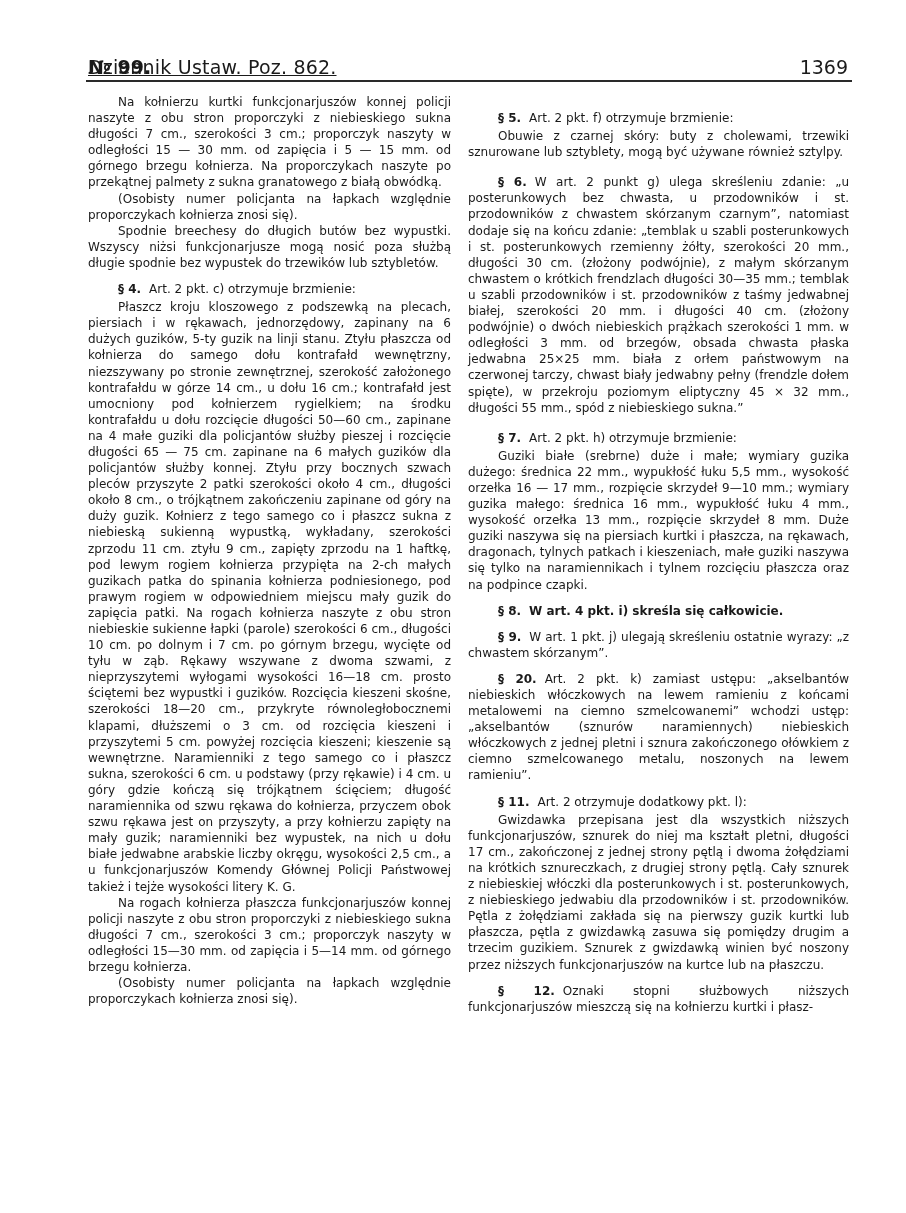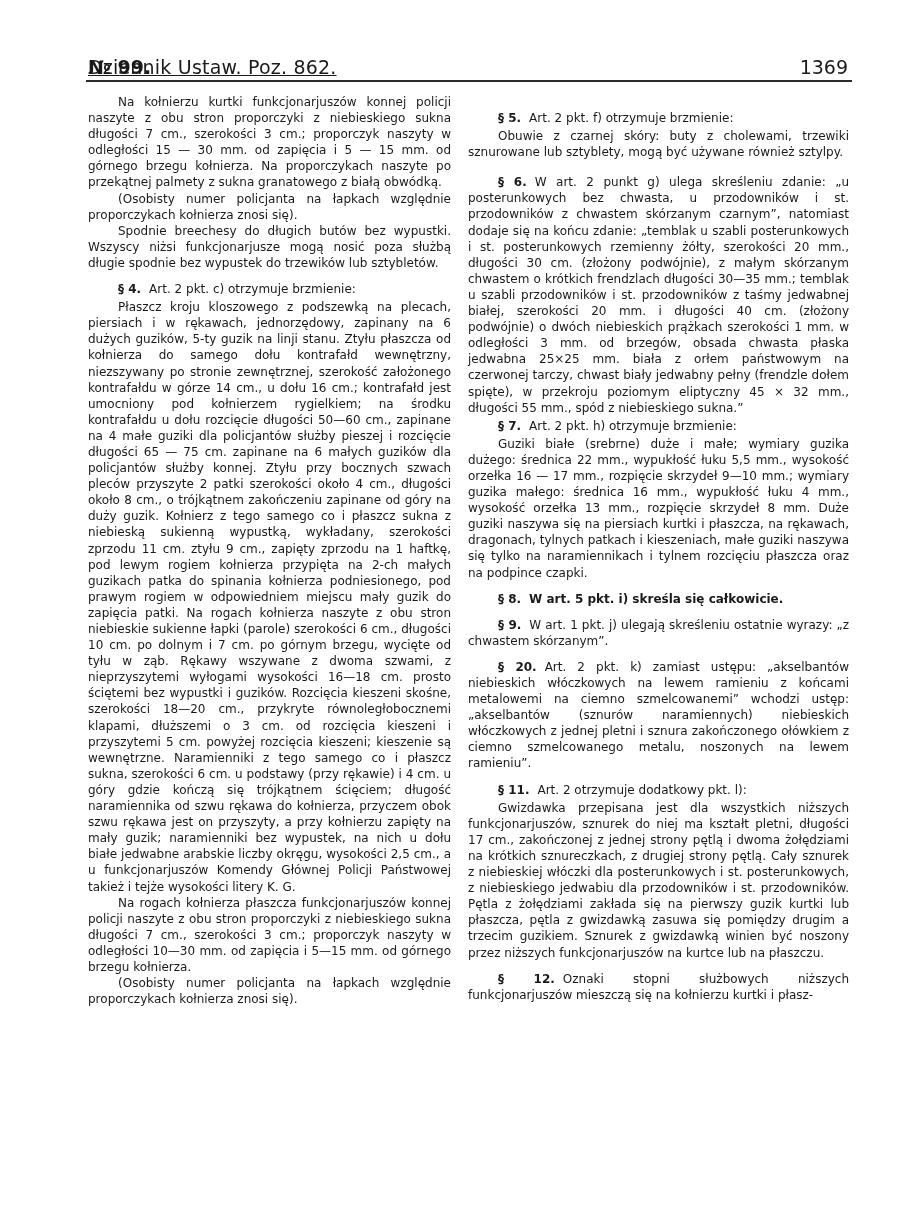--- a/index.html
+++ b/index.html
@@ -36,34 +36,34 @@
   <div class="rule"></div>
 
   <div class="col left">
     <p class="p">Na kołnierzu kurtki funkcjonarjuszów konnej policji naszyte z obu stron proporczyki z niebieskiego sukna długości 7 cm., szerokości 3 cm.; proporczyk naszyty w odległości 15 — 30 mm. od zapięcia i 5 — 15 mm. od górnego brzegu kołnierza. Na proporczykach naszyte po przekątnej palmety z sukna granatowego z białą obwódką.</p>
     <p class="p">(Osobisty numer policjanta na łapkach względnie proporczykach kołnierza znosi się).</p>
 
     <p class="p">Spodnie breechesy do długich butów bez wypustki. Wszyscy niżsi funkcjonarjusze mogą nosić poza służbą długie spodnie bez wypustek do trzewików lub sztybletów.</p>
 
     <p class="sec"><span class="num">§ 4.</span><span>Art. 2 pkt. c) otrzymuje brzmienie:</span></p>
     <p class="p">Płaszcz kroju kloszowego z podszewką na plecach, piersiach i w rękawach, jednorzędowy, zapinany na 6 dużych guzików, 5-ty guzik na linji stanu. Ztyłu płaszcza od kołnierza do samego dołu kontrafałd wewnętrzny, niezszywany po stronie zewnętrznej, szerokość założonego kontrafałdu w górze 14 cm., u dołu 16 cm.; kontrafałd jest umocniony pod kołnierzem rygielkiem; na środku kontrafałdu u dołu rozcięcie długości 50—60 cm., zapinane na 4 małe guziki dla policjantów służby pieszej i rozcięcie długości 65 — 75 cm. zapinane na 6 małych guzików dla policjantów służby konnej. Ztyłu przy bocznych szwach pleców przyszyte 2 patki szerokości około 4 cm., długości około 8 cm., o trójkątnem zakończeniu zapinane od góry na duży guzik. Kołnierz z tego samego co i płaszcz sukna z niebieską sukienną wypustką, wykładany, szerokości zprzodu 11 cm. ztyłu 9 cm., zapięty zprzodu na 1 haftkę, pod lewym rogiem kołnierza przypięta na 2-ch małych guzikach patka do spinania kołnierza podniesionego, pod prawym rogiem w odpowiedniem miejscu mały guzik do zapięcia patki. Na rogach kołnierza naszyte z obu stron niebieskie sukienne łapki (parole) szerokości 6 cm., długości 10 cm. po dolnym i 7 cm. po górnym brzegu, wycięte od tyłu w ząb. Rękawy wszywane z dwoma szwami, z nieprzyszytemi wyłogami wysokości 16—18 cm. prosto ściętemi bez wypustki i guzików. Rozcięcia kieszeni skośne, szerokości 18—20 cm., przykryte równoległobocznemi klapami, dłuższemi o 3 cm. od rozcięcia kieszeni i przyszytemi 5 cm. powyżej rozcięcia kieszeni; kieszenie są wewnętrzne. Naramienniki z tego samego co i płaszcz sukna, szerokości 6 cm. u podstawy (przy rękawie) i 4 cm. u góry gdzie kończą się trójkątnem ścięciem; długość naramiennika od szwu rękawa do kołnierza, przyczem obok szwu rękawa jest on przyszyty, a przy kołnierzu zapięty na mały guzik; naramienniki bez wypustek, na nich u dołu białe jedwabne arabskie liczby okręgu, wysokości 2,5 cm., a u funkcjonarjuszów Komendy Głównej Policji Państwowej takież i tejże wysokości litery K. G.</p>
-    <p class="p">Na rogach kołnierza płaszcza funkcjonarjuszów konnej policji naszyte z obu stron proporczyki z niebieskiego sukna długości 7 cm., szerokości 3 cm.; proporczyk naszyty w odległości 10—30 mm. od zapięcia i 5—15 mm. od górnego brzegu kołnierza.</p>
+    <p class="p">Na rogach kołnierza płaszcza funkcjonarjuszów konnej policji naszyte z obu stron proporczyki z niebieskiego sukna długości 7 cm., szerokości 3 cm.; proporczyk naszyty w odległości 15—30 mm. od zapięcia i 5—14 mm. od górnego brzegu kołnierza.</p>
     <p class="p">(Osobisty numer policjanta na łapkach względnie proporczykach kołnierza znosi się).</p>
   </div>
 
   <div class="col right">
     <p class="sec"><span class="num">§ 5.</span><span>Art. 2 pkt. f) otrzymuje brzmienie:</span></p>
     <p class="p">Obuwie z czarnej skóry: buty z cholewami, trzewiki sznurowane lub sztyblety, mogą być używane również sztylpy.</p>
 
     <p class="sec" style="margin-top:14px"><span class="num">§ 6.</span><span>W art. 2 punkt g) ulega skreśleniu zdanie: „u posterunkowych bez chwasta, u przodowników i st. przodowników z chwastem skórzanym czarnym”, natomiast dodaje się na końcu zdanie: „temblak u szabli posterunkowych i st. posterunkowych rzemienny żółty, szerokości 20 mm., długości 30 cm. (złożony podwójnie), z małym skórzanym chwastem o krótkich frendzlach długości 30—35 mm.; temblak u szabli przodowników i st. przodowników z taśmy jedwabnej białej, szerokości 20 mm. i długości 40 cm. (złożony podwójnie) o dwóch niebieskich prążkach szerokości 1 mm. w odległości 3 mm. od brzegów, obsada chwasta płaska jedwabna 25×25 mm. biała z orłem państwowym na czerwonej tarczy, chwast biały jedwabny pełny (frendzle dołem spięte), w przekroju poziomym eliptyczny 45 × 32 mm., długości 55 mm., spód z niebieskiego sukna.”</span></p>
 
-    <p class="sec" style="margin-top:2px"><span class="num">§ 7.</span><span>Art. 2 pkt. h) otrzymuje brzmienie:</span></p>
+    <p class="sec" style="margin-top:14px"><span class="num">§ 7.</span><span>Art. 2 pkt. h) otrzymuje brzmienie:</span></p>
     <p class="p">Guziki białe (srebrne) duże i małe; wymiary guzika dużego: średnica 22 mm., wypukłość łuku 5,5 mm., wysokość orzełka 16 — 17 mm., rozpięcie skrzydeł 9—10 mm.; wymiary guzika małego: średnica 16 mm., wypukłość łuku 4 mm., wysokość orzełka 13 mm., rozpięcie skrzydeł 8 mm. Duże guziki naszywa się na piersiach kurtki i płaszcza, na rękawach, dragonach, tylnych patkach i kieszeniach, małe guziki naszywa się tylko na naramiennikach i tylnem rozcięciu płaszcza oraz na podpince czapki.</p>
 
-    <p class="sec"><span class="num">§ 8.</span><span class="b">W art. 5 pkt. i) skreśla się całkowicie.</span></p>
+    <p class="sec"><span class="num">§ 8.</span><span class="b">W art. 4 pkt. i) skreśla się całkowicie.</span></p>
 
     <p class="sec"><span class="num">§ 9.</span><span>W art. 1 pkt. j) ulegają skreśleniu ostatnie wyrazy: „z chwastem skórzanym”.</span></p>
 
     <p class="sec"><span class="num">§ 20.</span><span>Art. 2 pkt. k) zamiast ustępu: „akselbantów niebieskich włóczkowych na lewem ramieniu z końcami metalowemi na ciemno szmelcowanemi” wchodzi ustęp: „akselbantów (sznurów naramiennych) niebieskich włóczkowych z jednej pletni i sznura zakończonego ołówkiem z ciemno szmelcowanego metalu, noszonych na lewem ramieniu”.</span></p>
 
     <p class="sec"><span class="num">§ 11.</span><span>Art. 2 otrzymuje dodatkowy pkt. l):</span></p>
     <p class="p">Gwizdawka przepisana jest dla wszystkich niższych funkcjonarjuszów, sznurek do niej ma kształt pletni, długości 17 cm., zakończonej z jednej strony pętlą i dwoma żołędziami na krótkich sznureczkach, z drugiej strony pętlą. Cały sznurek z niebieskiej włóczki dla posterunkowych i st. posterunkowych, z niebieskiego jedwabiu dla przodowników i st. przodowników. Pętla z żołędziami zakłada się na pierwszy guzik kurtki lub płaszcza, pętla z gwizdawką zasuwa się pomiędzy drugim a trzecim guzikiem. Sznurek z gwizdawką winien być noszony przez niższych funkcjonarjuszów na kurtce lub na płaszczu.</p>
 
     <p class="sec" style=""><span class="num">§ 12.</span><span>Oznaki stopni służbowych niższych funkcjonarjuszów mieszczą się na kołnierzu kurtki i płasz-</span></p>
   </div>

